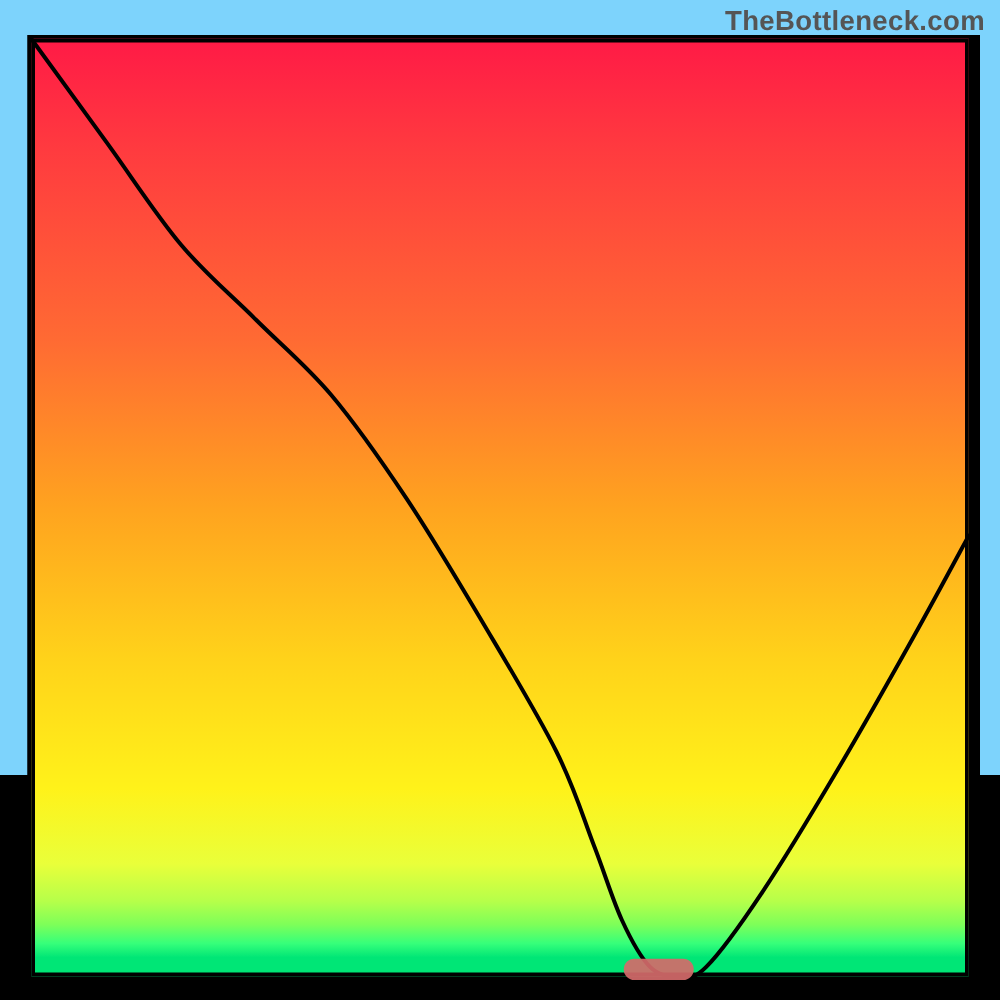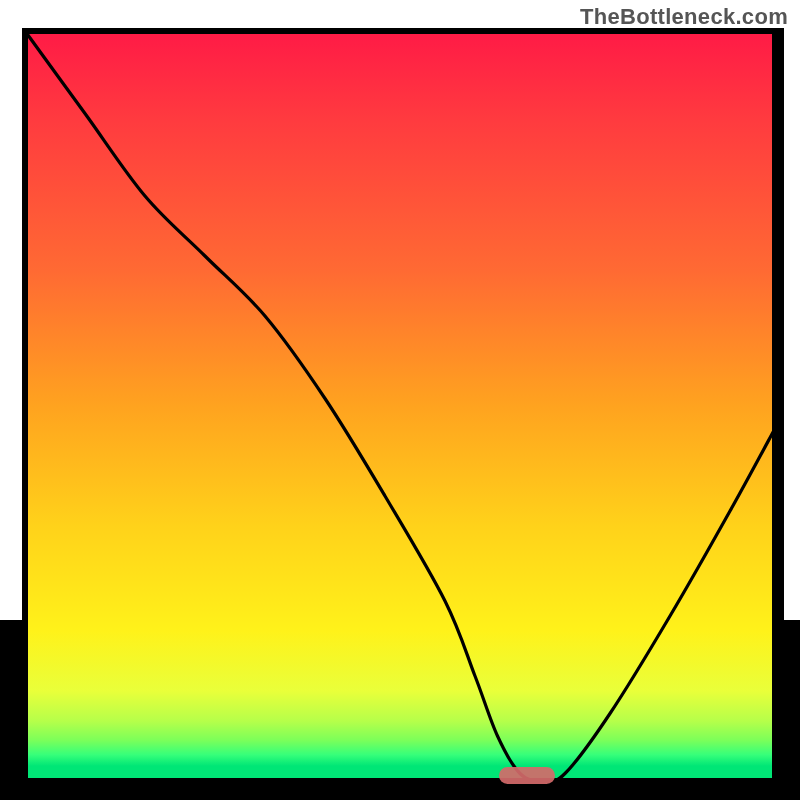--- a/index.html
+++ b/index.html
@@ -8,21 +8,21 @@
     width: 800px;
     height: 800px;
     background: #000;
     overflow: hidden;
     font-family: Arial, Helvetica, sans-serif;
   }
   .frame {
     position: relative;
     width: 800px;
     height: 620px;
-    background: #ffffff;
+    background: #7dd3fc;
   }
   .watermark {
     position: absolute;
     top: 4px;
     right: 12px;
     color: #555;
     font-size: 22px;
     font-weight: 600;
     letter-spacing: 0.3px;
     z-index: 30;

